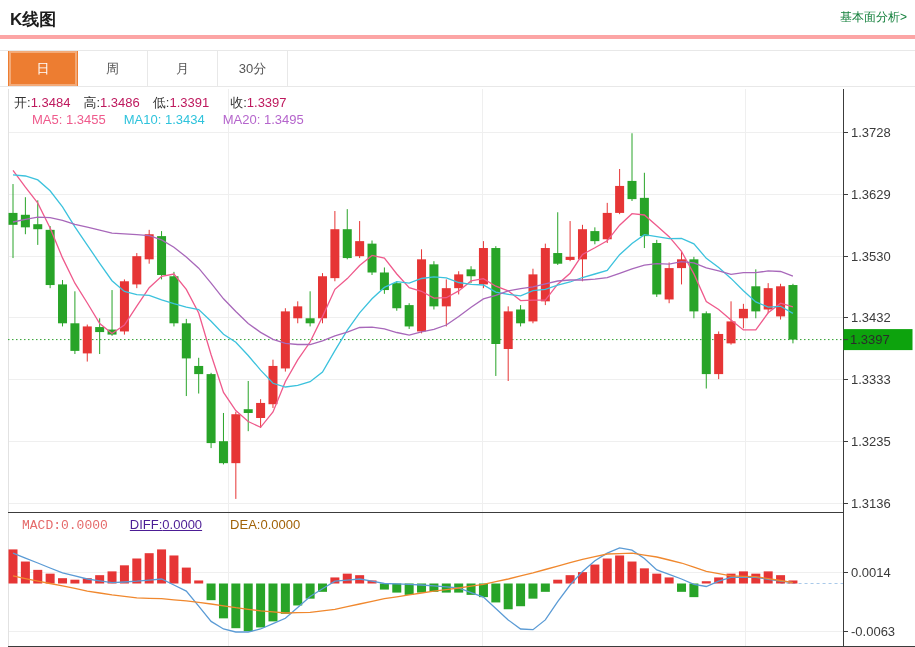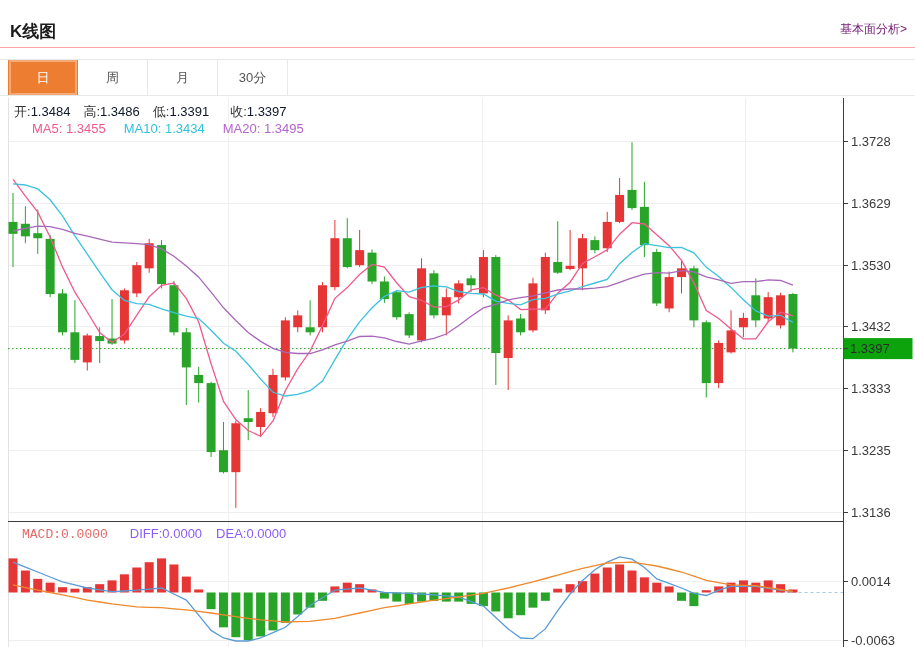--- a/index.html
+++ b/index.html
@@ -1,37 +1,37 @@
 <!DOCTYPE html>
 <html><head>
 <meta charset="utf-8">
 <style>
   html,body{margin:0;padding:0;background:#fff;}
   body{width:915px;height:647px;overflow:hidden;font-family:"Liberation Sans","DejaVu Sans",sans-serif;position:relative;}
-  .hdr{height:35px;border-bottom:1px solid #fca5a5;position:relative;margin-top:12px;}
+  .hdr{height:35px;border-bottom:4px solid #fca5a5;position:relative;}
   .hdr h1{margin:0;padding:8px 0 0 10px;font-size:17px;font-weight:700;color:#1c1c1c;display:inline-block;}
-  .hdr .fx-link{position:absolute;right:8px;top:9px;font-size:12px;color:#701a75;text-decoration:none;cursor:pointer;}
+  .hdr .fx-link{position:absolute;right:8px;top:9px;font-size:12px;color:#15803d;text-decoration:none;cursor:pointer;}
   .tabs{margin-top:11px;display:flex;height:37px;border-top:1px solid #e8e8e8;border-bottom:1px solid #e8e8e8;padding-left:8px;box-sizing:border-box;}
   .tab{width:70px;box-sizing:border-box;line-height:36px;text-align:center;font-size:13px;color:#555;border-right:1px solid #e8e8e8;cursor:pointer;background:#fff;}
   .tab:first-child{border-left:1px solid #e8e8e8;}
   .tab.active{background:#ed7d31;color:#fff;border-color:#ed7d31;box-shadow:inset 0 0 0 2px rgba(255,255,255,.35);}
   .chart-wrap{position:relative;width:915px;height:559px;margin-top:2px;}
   #chart{position:absolute;left:0;top:0;}
   .row-ohlc{position:absolute;left:14px;top:5px;font-size:13px;white-space:nowrap;}
   .row-ohlc .lbl{color:#333;}
-  .row-ohlc .val{color:#0f172a;margin-right:13px;}
+  .row-ohlc .val{color:#be185d;margin-right:13px;}
   .row-ohlc .gap{display:inline-block;width:8px;}
   .row-ma{position:absolute;left:32px;top:23px;font-size:13px;white-space:nowrap;}
   .row-ma .ma5{color:#ef5a8c;margin-right:18px;}
   .row-ma .ma10{color:#2fc3dc;margin-right:18px;}
   .row-ma .ma20{color:#b565cc;}
   .row-macd{position:absolute;left:22px;top:428px;font-size:13px;white-space:nowrap;}
   .row-macd .m{color:#e56a6a;margin-right:22px;font-family:Liberation Mono, monospace;}
-  .row-macd .d{color:#8b5cf6;margin-right:14px;}
-  .row-macd .a{color:#8b5cf6;}
+  .row-macd .d{color:#4c1d95;margin-right:28px;text-decoration:underline;}
+  .row-macd .a{color:#a16207;}
 </style>
 </head>
 <body>
 
 <div class="hdr">
   <h1>K线图</h1>
   <a class="fx-link">基本面分析&gt;</a>
 </div>
 
 <div class="tabs" id="tabbar">

